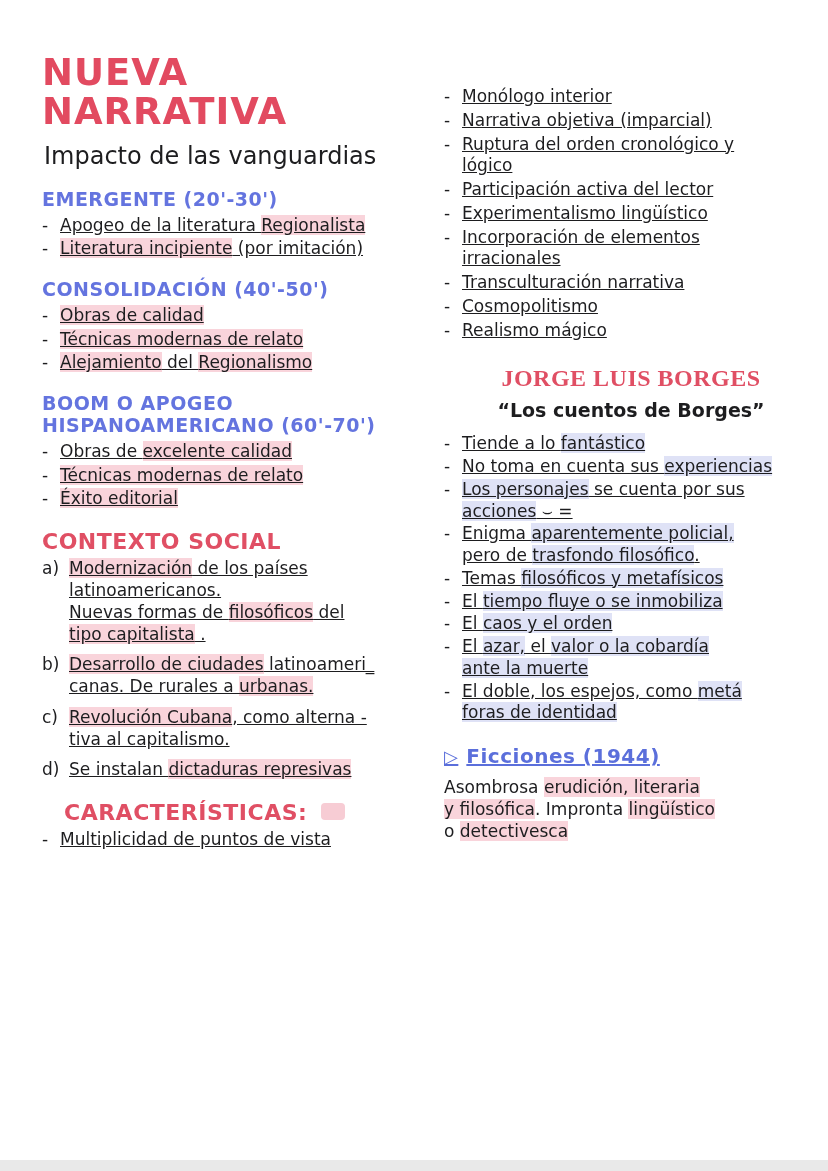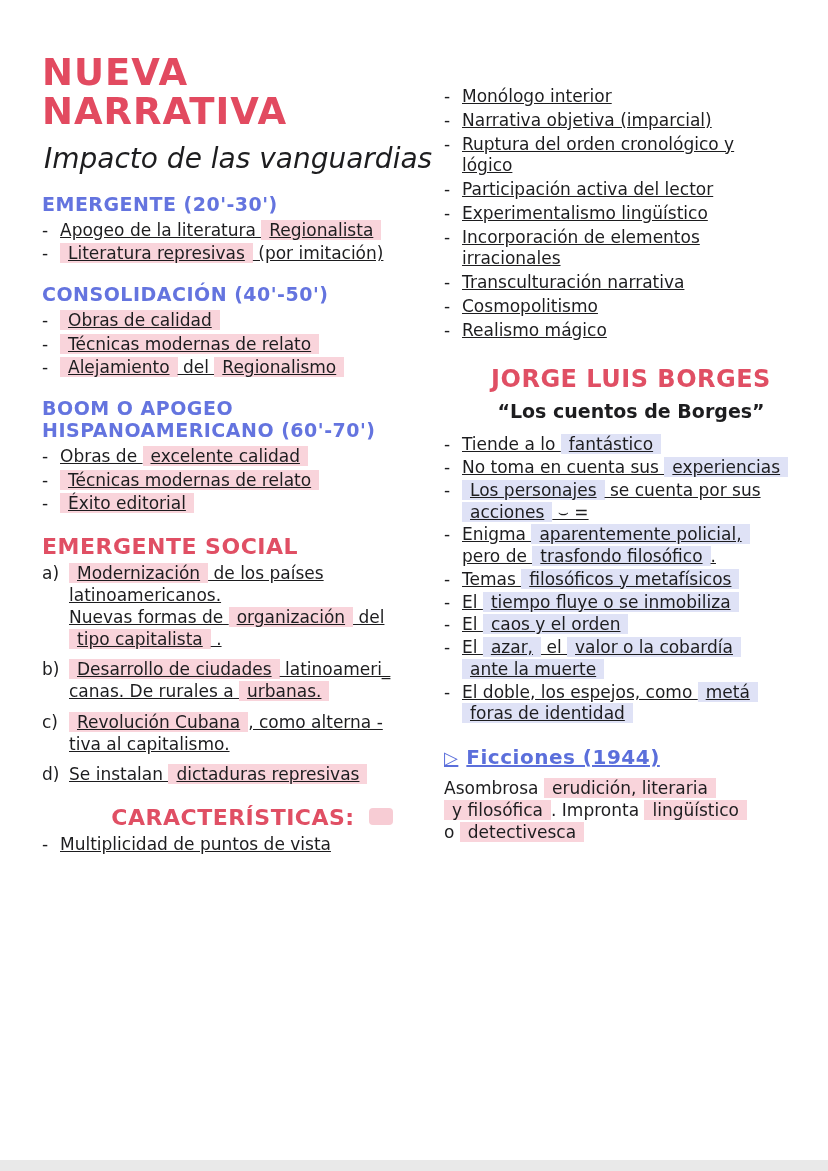--- a/index.html
+++ b/index.html
@@ -12,49 +12,49 @@
     font-family:"DejaVu Sans","Liberation Sans",sans-serif;
     color:#1d1d1f;
   }
   .col-left{position:absolute;left:42px;top:54px;width:398px;}
   .col-right{position:absolute;left:444px;top:84px;width:374px;}
 
   .title{
     font-size:37px;font-weight:bold;letter-spacing:1px;
     color:#e24a60;line-height:1.05;margin:0;
   }
-  .subtitle{font-size:28px;margin:10px 0 0 2px;font-style:italic;}
+  .subtitle{font-size:24px;margin:10px 0 0 2px;}
 
   .sec{margin-top:19px;}
   .sec h2{margin:0 0 4px 0;line-height:1.15;letter-spacing:.5px;}
   .sec h2.blue{color:#6474df;font-size:19px;font-weight:bold;}
   .sec h2.red{color:#e04f64;font-size:22px;font-weight:bold;}
-  .sec.indent-head h2{margin-left:22px;text-align:center;}
+  .sec.indent-head h2{margin-left:22px;}
 
   .li{display:flex;font-size:17px;line-height:1.28;margin:2px 0;}
   .pre{flex:none;width:18px;}
   .txt{flex:1;text-decoration:underline;}
   .lettered .pre{width:27px;}
   .lettered .li{margin:0 0 9px 0;}
   .tight .li{margin:1px 0;}
 
-  .hl{border-radius:0;padding:0 8px;}
+  .hl{border-radius:0;padding:0 0;}
   .hl.pink{background:#f9d4db;}
   .hl.blue{background:#dfe2f6;text-align:right;}
 
   .badge{
     display:inline-block;width:24px;height:17px;
     background:#f7ccd4;border-radius:4px;margin-left:14px;
     vertical-align:baseline;
   }
 
   .traits .li{margin:2px 0;}
   .borges-head{
     color:#e04f64;font-size:24px;font-weight:bold;
-    text-align:center;letter-spacing:.5px;margin:24px 0 0 0;
+    text-align:center;letter-spacing:.5px;margin:24px 0 0 0;font-family:Liberation Serif, serif;
   }
   .borges-sub{font-size:19px;font-weight:bold;text-align:center;margin:7px 0 0 0;}
   .borges-list{margin-top:12px;}
 
   .ficciones{margin-top:20px;}
   .ficciones .head{color:#5b6fdb;font-size:20px;font-weight:bold;letter-spacing:.5px;text-decoration:underline;}
   .ficciones .marker{margin-right:8px;font-size:18px;}
   .ficciones .body{font-size:17px;line-height:1.3;margin-top:8px;}
 </style>
 </head>
@@ -68,21 +68,21 @@
     <div>
         <section class="sec">
           <h2 class="blue">EMERGENTE (20'-30')</h2>
           <div class="list">
             <div class="li">
               <span class="pre">-</span>
               <span class="txt"><span>Apogeo de la literatura </span><span class="hl pink">Regionalista</span></span>
             </div>
             <div class="li">
               <span class="pre">-</span>
-              <span class="txt"><span class="hl pink">Literatura represivas</span><span> (por imitación)</span></span>
+              <span class="txt"><span class="hl pink">Literatura incipiente</span><span> (por imitación)</span></span>
             </div>
           </div>
         </section>
         <section class="sec">
           <h2 class="blue">CONSOLIDACIÓN (40'-50')</h2>
           <div class="list">
             <div class="li">
               <span class="pre">-</span>
               <span class="txt"><span class="hl pink">Obras de calidad</span></span>
             </div>
@@ -107,25 +107,25 @@
               <span class="pre">-</span>
               <span class="txt"><span class="hl pink">Técnicas modernas de relato</span></span>
             </div>
             <div class="li">
               <span class="pre">-</span>
               <span class="txt"><span class="hl pink">Éxito editorial</span></span>
             </div>
           </div>
         </section>
         <section class="sec">
-          <h2 class="red">EMERGENTE SOCIAL</h2>
+          <h2 class="red">CONTEXTO SOCIAL</h2>
           <div class="list lettered">
             <div class="li">
               <span class="pre">a)</span>
-              <span class="txt"><span class="hl pink">Modernización</span><span> de los países</span><br><span>latinoamericanos.</span><br><span>Nuevas formas de </span><span class="hl pink">organización</span><span> del</span><br><span class="hl pink">tipo capitalista</span><span> .</span></span>
+              <span class="txt"><span class="hl pink">Modernización</span><span> de los países</span><br><span>latinoamericanos.</span><br><span>Nuevas formas de </span><span class="hl pink">filosóficos</span><span> del</span><br><span class="hl pink">tipo capitalista</span><span> .</span></span>
             </div>
             <div class="li">
               <span class="pre">b)</span>
               <span class="txt"><span class="hl pink">Desarrollo de ciudades</span><span> latinoameri_</span><br><span>canas. De rurales a </span><span class="hl pink">urbanas.</span></span>
             </div>
             <div class="li">
               <span class="pre">c)</span>
               <span class="txt"><span class="hl pink">Revolución Cubana</span><span>, como alterna -</span><br><span>tiva al capitalismo.</span></span>
             </div>
             <div class="li">

